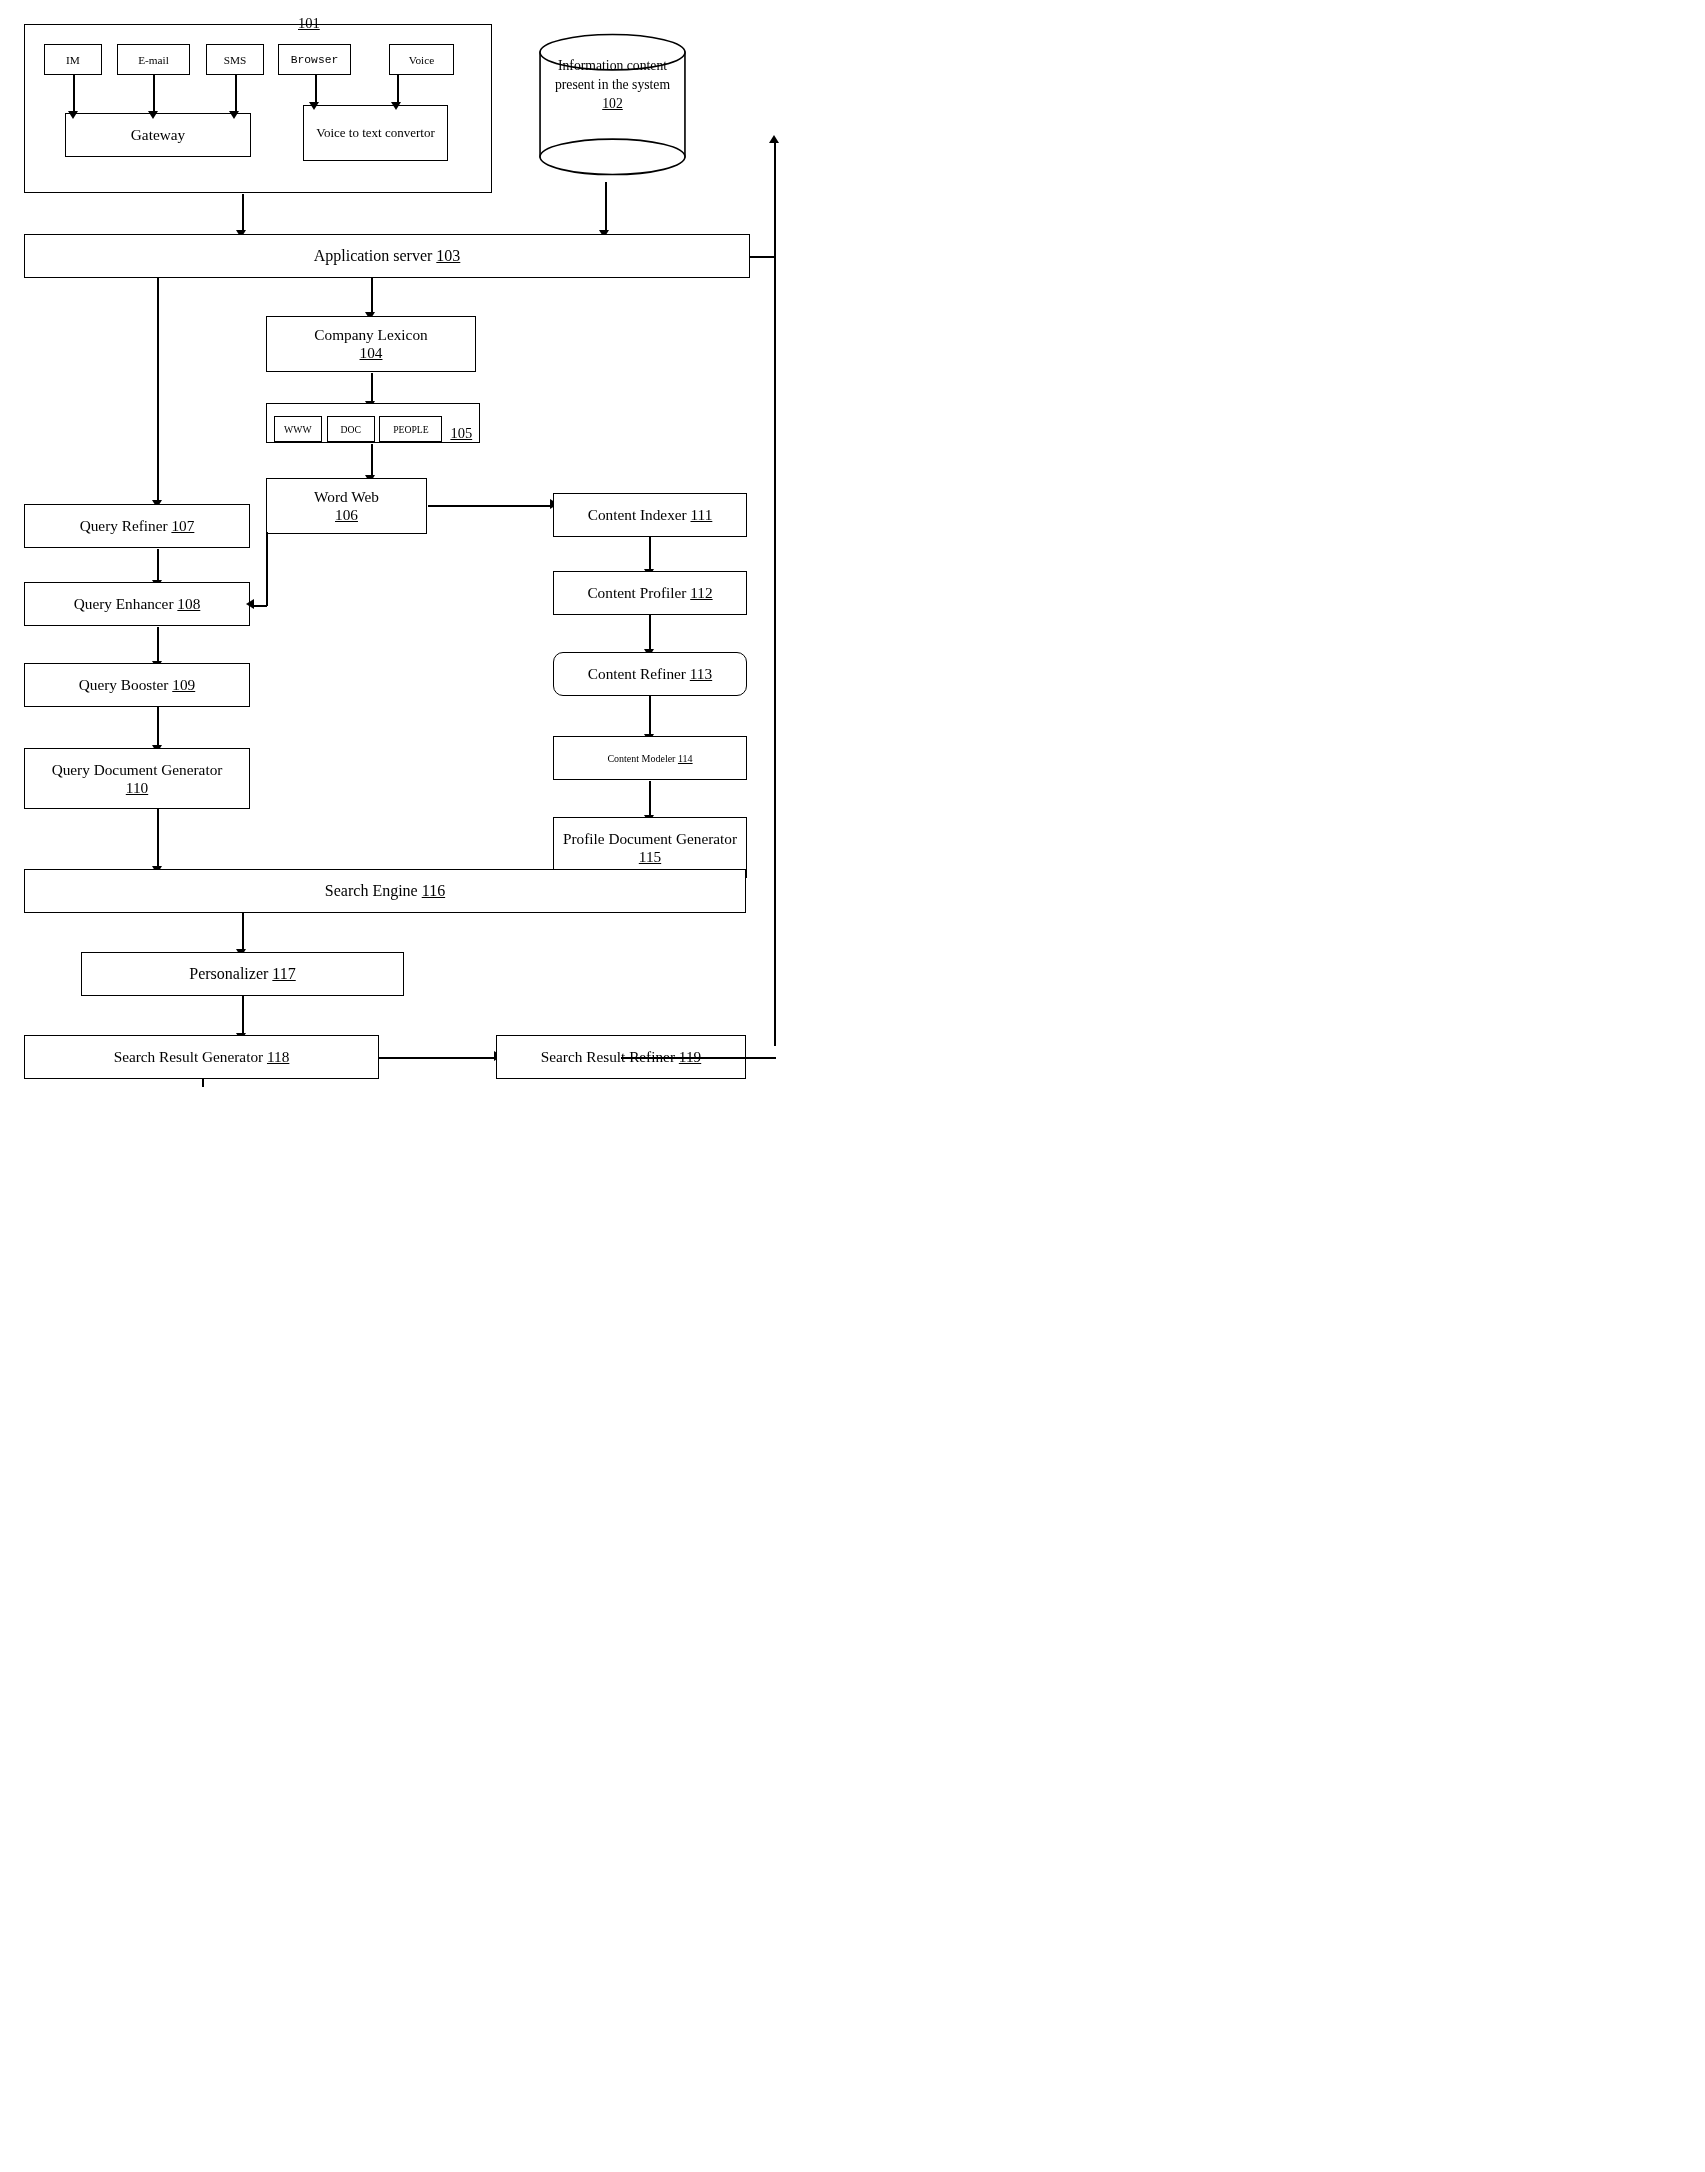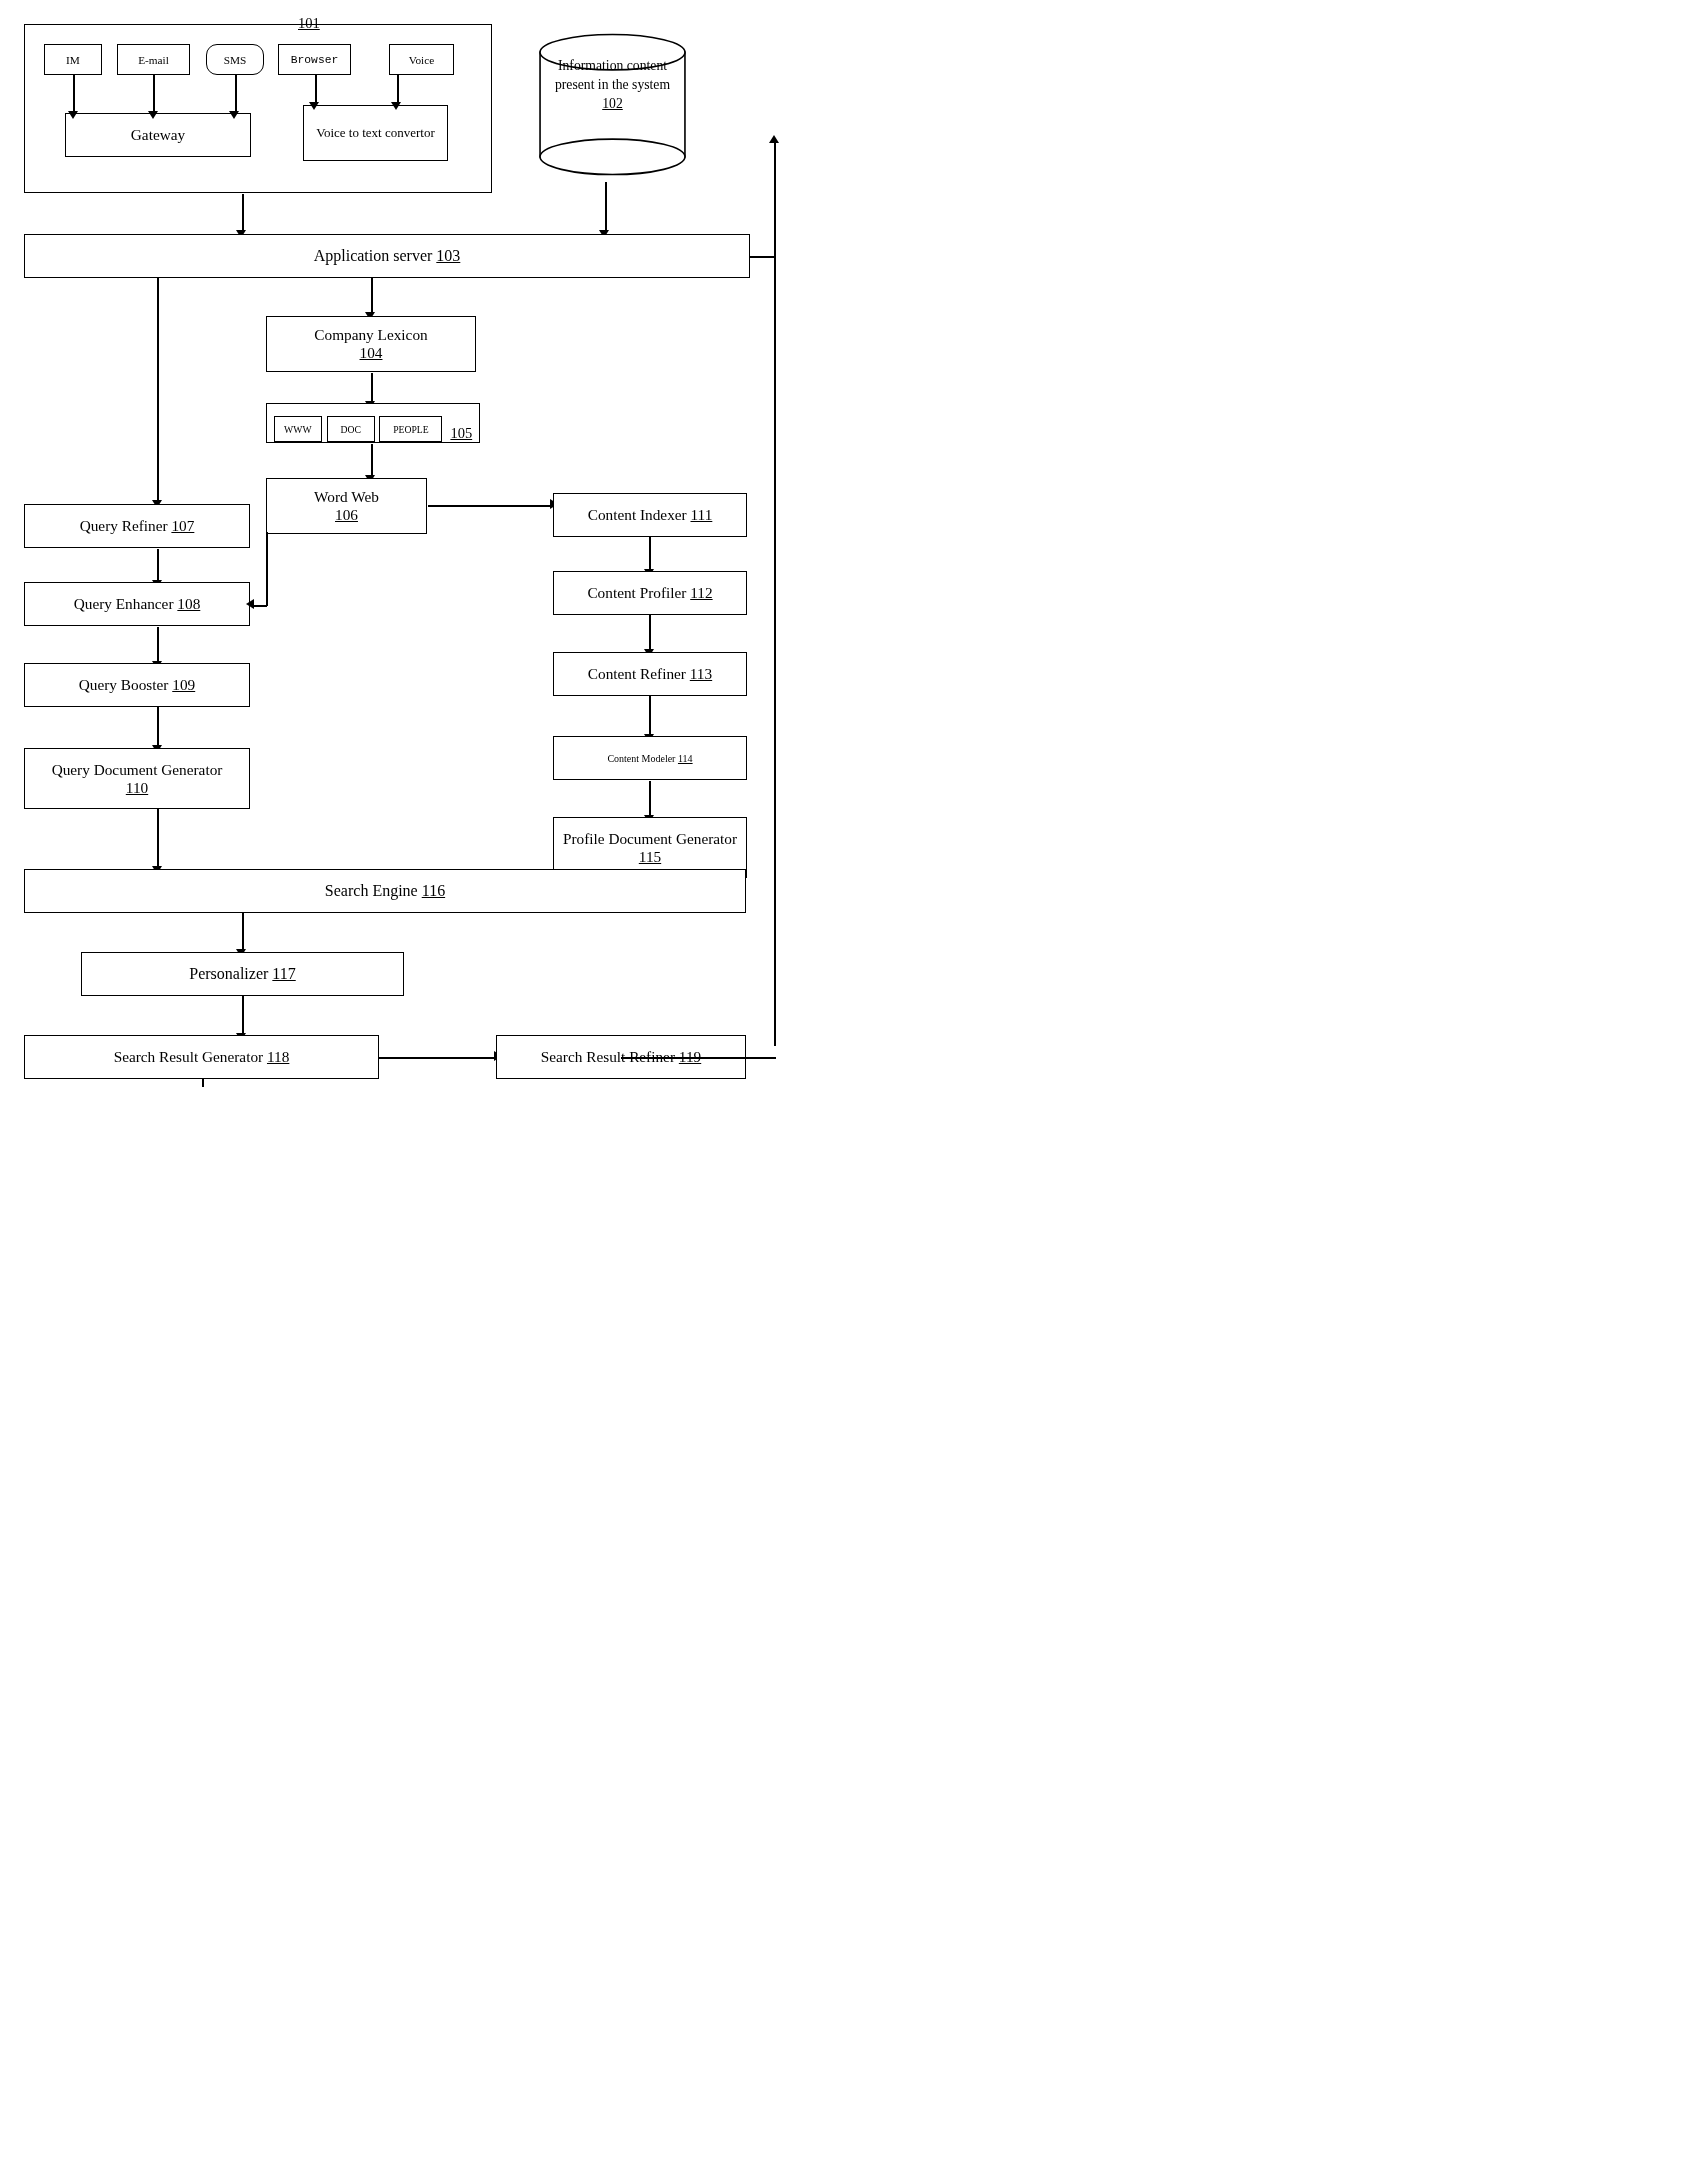--- a/index.html
+++ b/index.html
@@ -99,21 +99,21 @@
 
   <div class="box" style="left:24px; top:24px; width:468px; height:169px; font-size:13px;">
   </div>
 
   <div style="position:absolute; left:298px; top:14.5px; font-size:14.5px; text-decoration:underline;">101</div>
 
   <div class="box small" style="left:44px; top:44px; width:58px; height:31px;">IM</div>
 
   <div class="box small" style="left:117px; top:44px; width:73px; height:31px;">E-mail</div>
 
-  <div class="box small" style="left:206px; top:44px; width:58px; height:31px;border-radius:11px;">SMS</div>
+  <div class="box small" style="left:206px; top:44px; width:58px; height:31px;">SMS</div>
 
   <div class="box small" style="left:278px; top:44px; width:73px; height:31px;font-family:Liberation Mono, monospace;">Browser</div>
 
   <div class="box small" style="left:365px; top:44px; width:65px; height:31px;margin-left:24px;">Voice</div>
 
   <div class="box" style="left:65px; top:113px; width:186px; height:44px; font-size:15.3px;">Gateway</div>
 
   <div class="box" style="left:303px; top:105px; width:145px; height:56px; font-size:13px;">Voice to text convertor</div>
 
   <div class="arrow v" style="left:73px; top:75px; height:38px;"></div>
@@ -223,21 +223,21 @@
   <div class="arrow v" style="left:157px; top:627px; height:36px;"></div>
   <div class="arrowhead-down" style="left:152px; top:661px;"></div>
 
   <div class="box" style="left:24px; top:663px; width:226px; height:44px; font-size:15.3px;">
     <span>Query Booster</span>&nbsp;<span class="ref">109</span>
   </div>
 
   <div class="arrow v" style="left:649px; top:615px; height:36px;"></div>
   <div class="arrowhead-down" style="left:644px; top:649px;"></div>
 
-  <div class="box" style="left:553px; top:652px; width:194px; height:44px; font-size:15.3px;">
+  <div class="box" style="left:553px; top:652px; width:194px; height:44px; font-size:15.3px;border-radius:10px;">
     <span>Content Refiner</span>&nbsp;<span class="ref">113</span>
   </div>
 
   <div class="arrow v" style="left:157px; top:707px; height:40px;"></div>
   <div class="arrowhead-down" style="left:152px; top:745px;"></div>
 
   <div class="box" style="left:24px; top:748px; width:226px; height:61px; font-size:15.3px;">
     <div>
       <div>Query Document Generator</div>
       <div><span class="ref">110</span></div>

